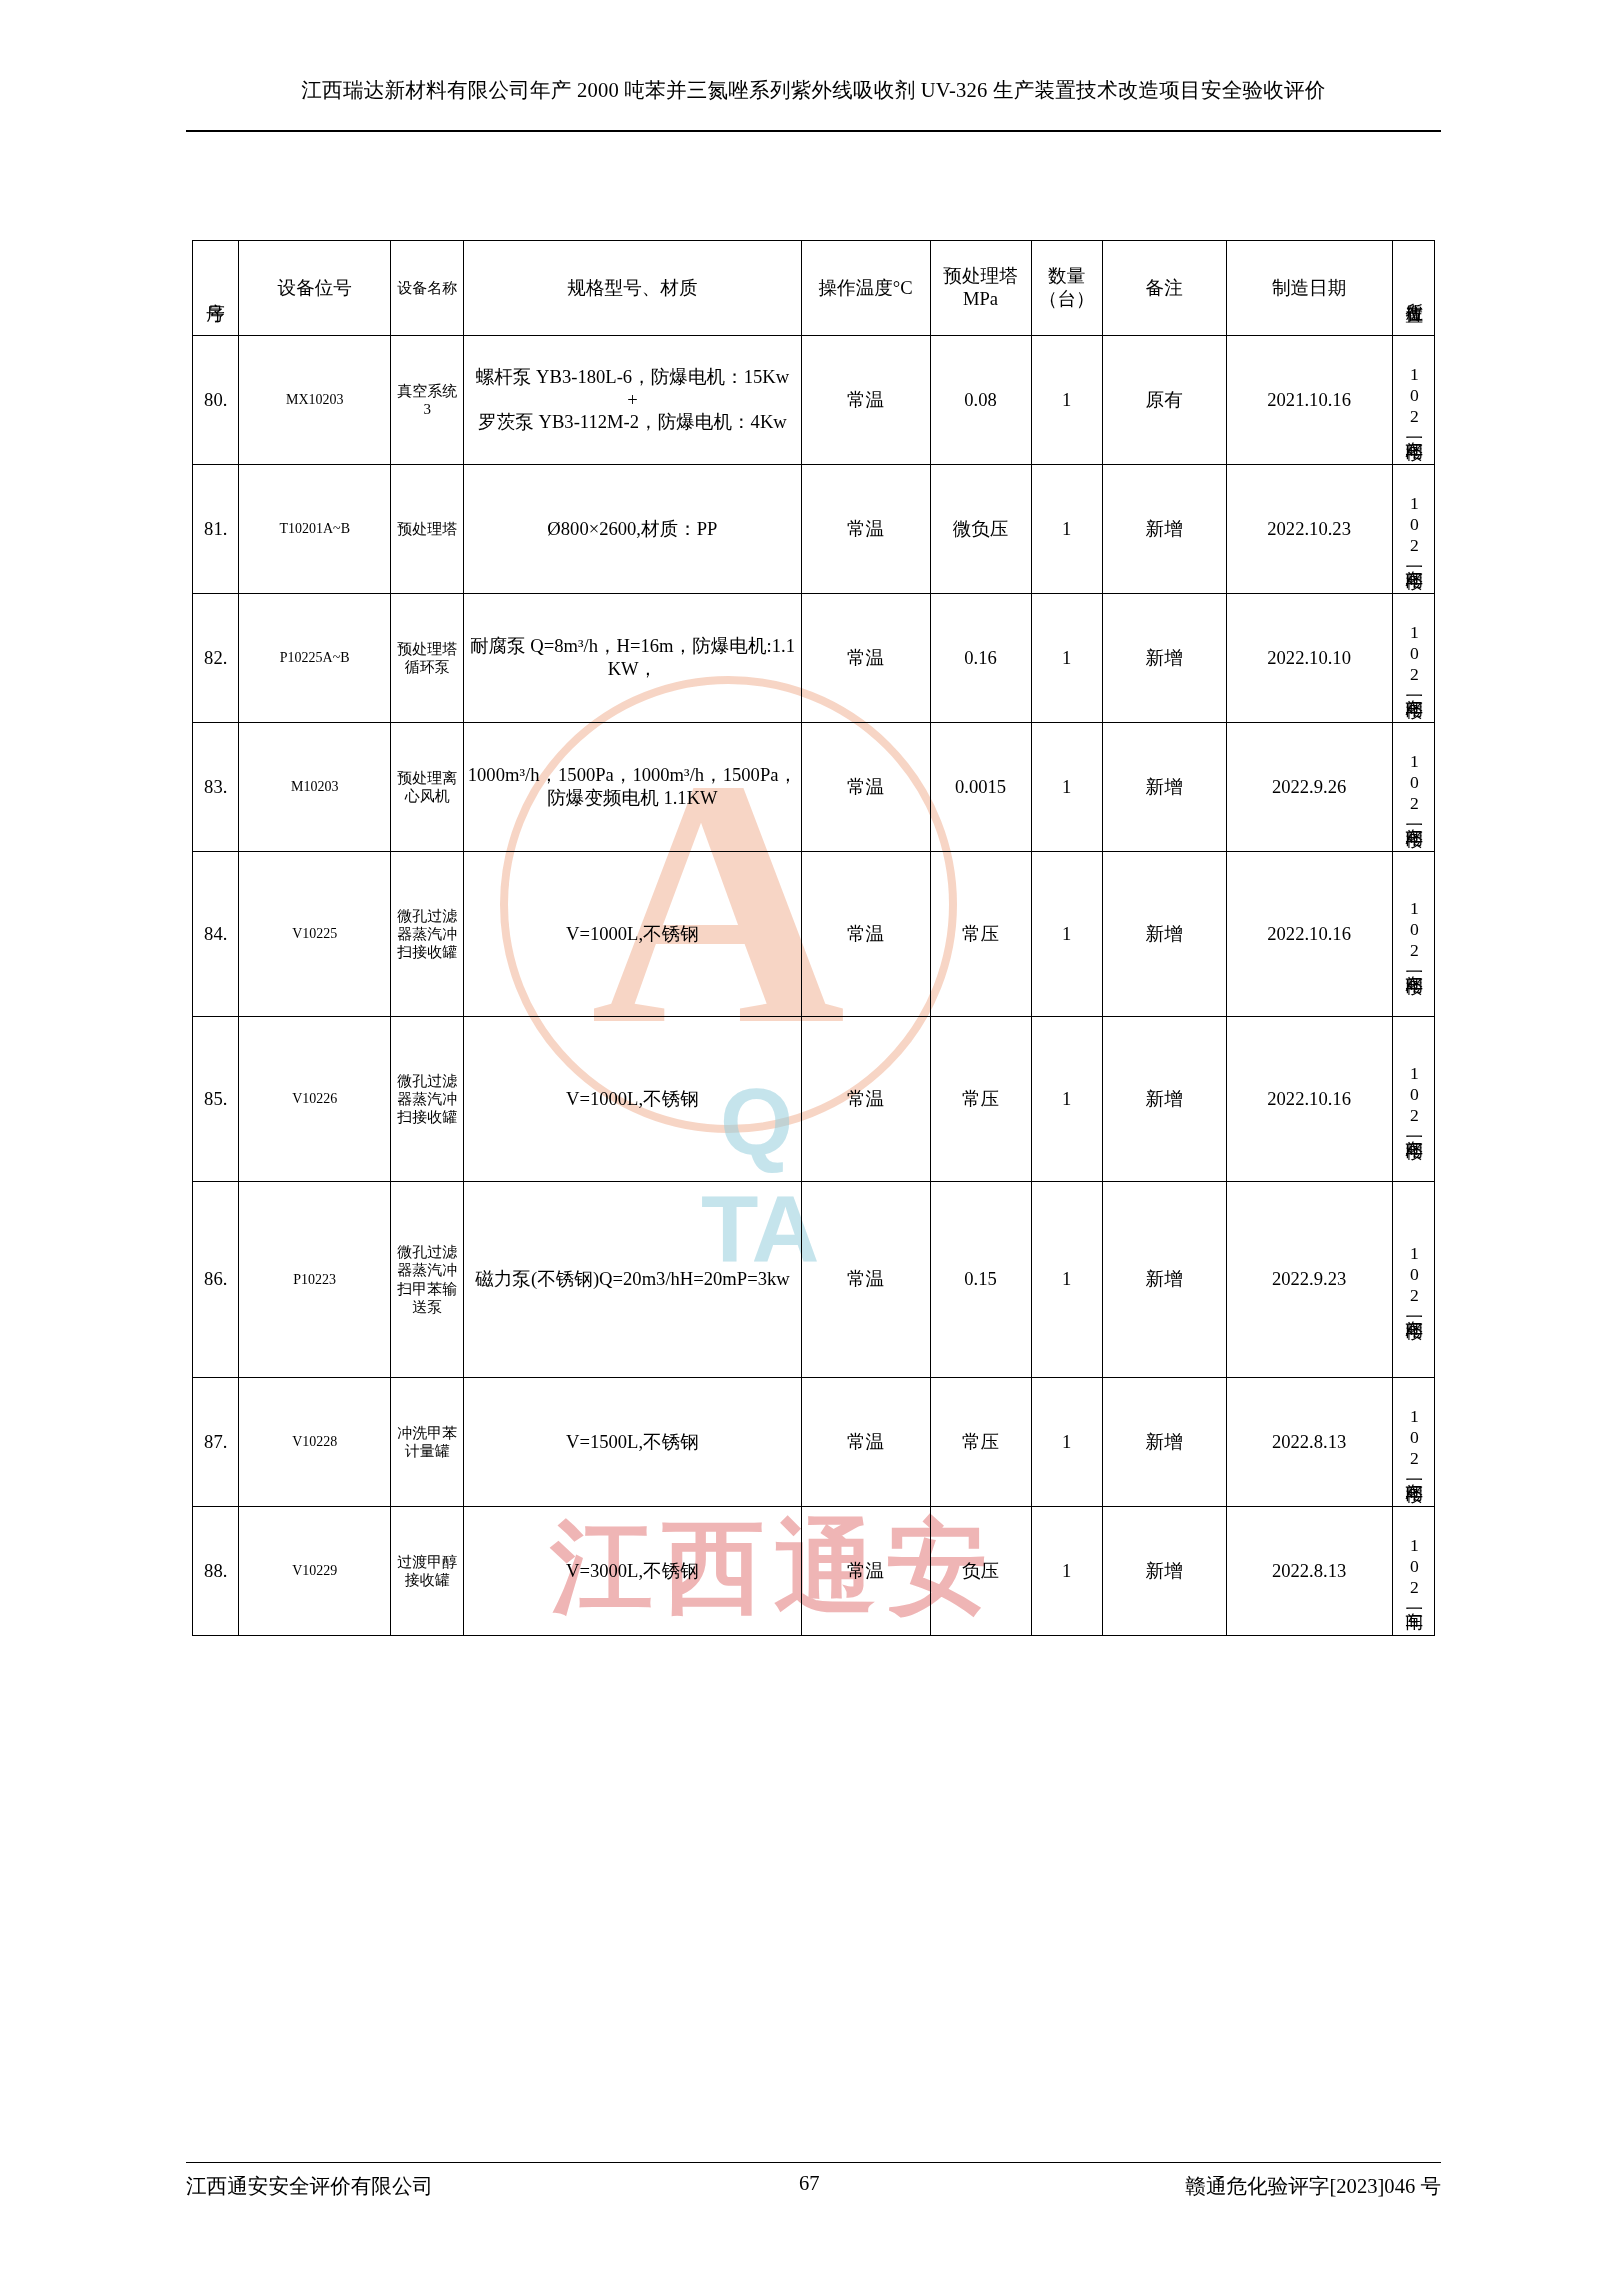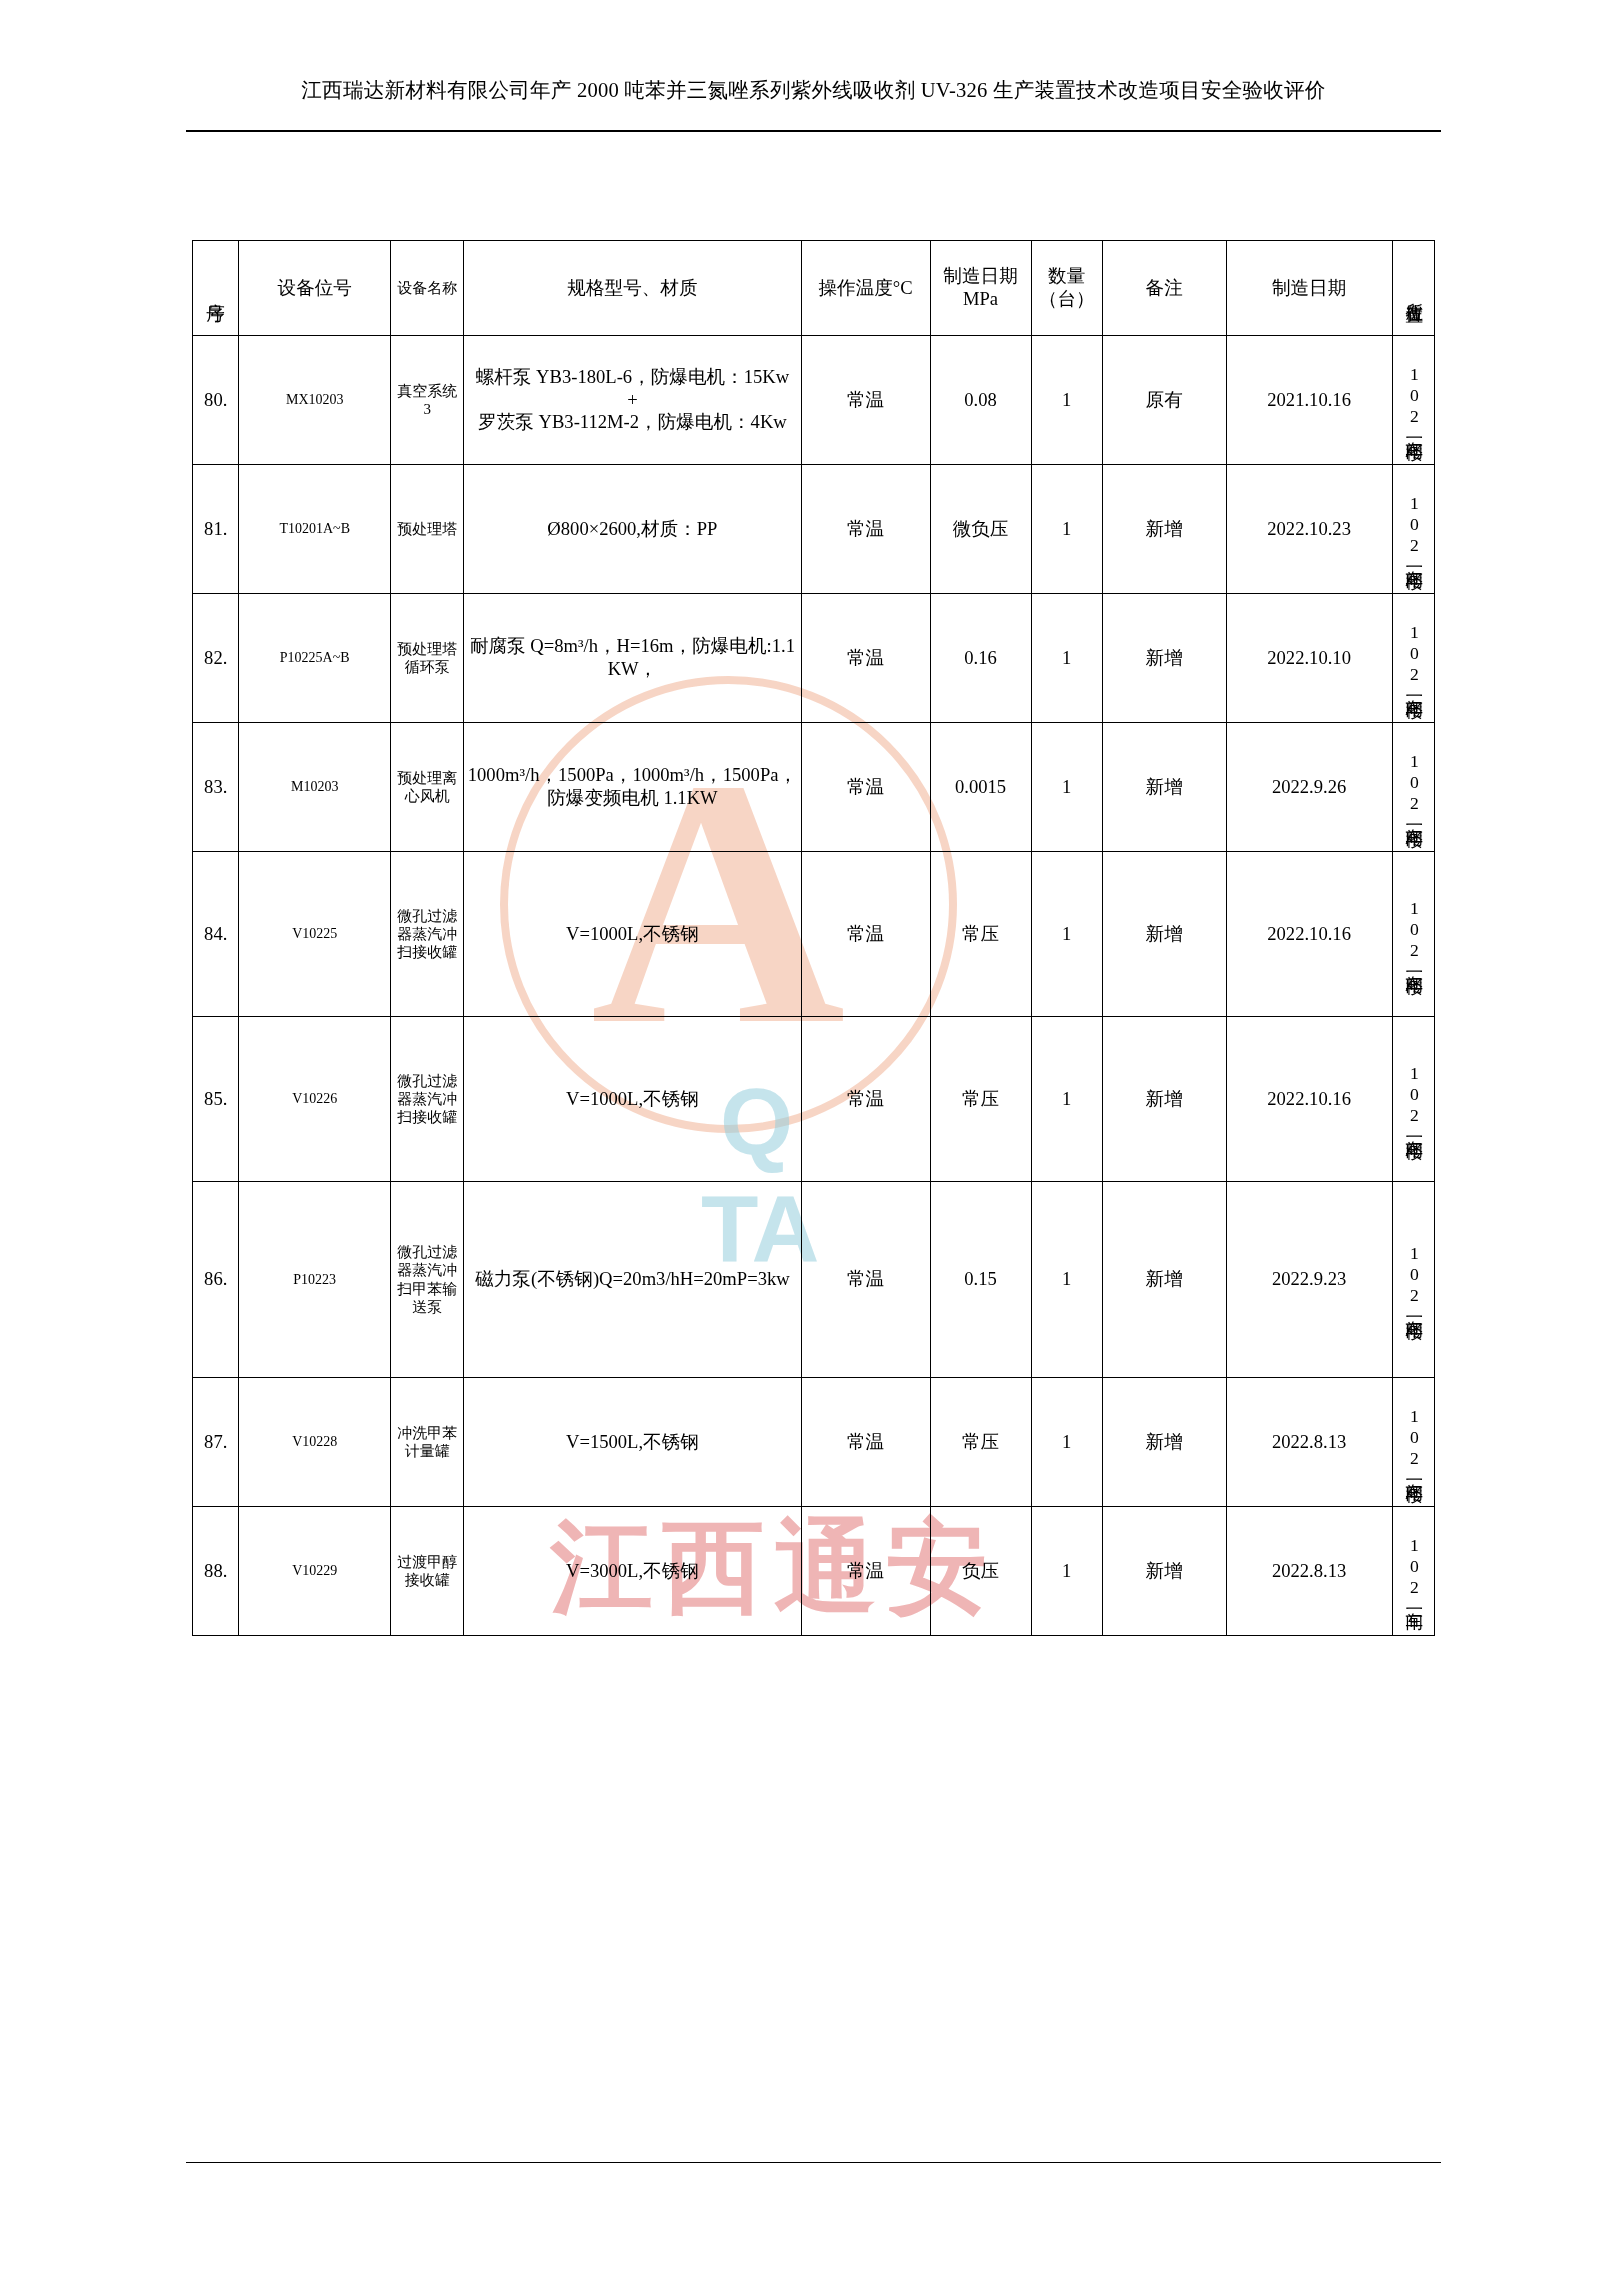--- a/index.html
+++ b/index.html
@@ -218,21 +218,21 @@
       </colgroup>
       <thead>
         <tr>
           <th class="hdr-no" style="height:90px;">
             <span class="vertical">序号</span>
           </th>
           <th>设备位号</th>
           <th class="name-cell">设备名称</th>
           <th>规格型号、材质</th>
           <th>操作温度°C</th>
-          <th>制造日期 MPa</th>
+          <th>预处理塔 MPa</th>
           <th>数量（台）</th>
           <th>备注</th>
           <th>制造日期</th>
           <th class="loc-cell">
             <span class="vertical">所在位置</span>
           </th>
         </tr>
       </thead>
       <tbody>
           <tr style="height: 129px;">
@@ -341,15 +341,22 @@
             <td>1</td>
             <td>新增</td>
             <td>2022.8.13</td>
             <td class="loc-cell"><span class="vertical">102车间一</span></td>
           </tr>
         </tbody>
     </table>
   </div>
 
   <div class="footer-rule"></div>
+  <div class="footer">
+    <div class="footer-inner">
+      <span>江西通安安全评价有限公司</span>
+      <span>67</span>
+      <span>赣通危化验评字[2023]046 号</span>
+    </div>
+  </div>
 
 </div>
 
 
 </body></html>

